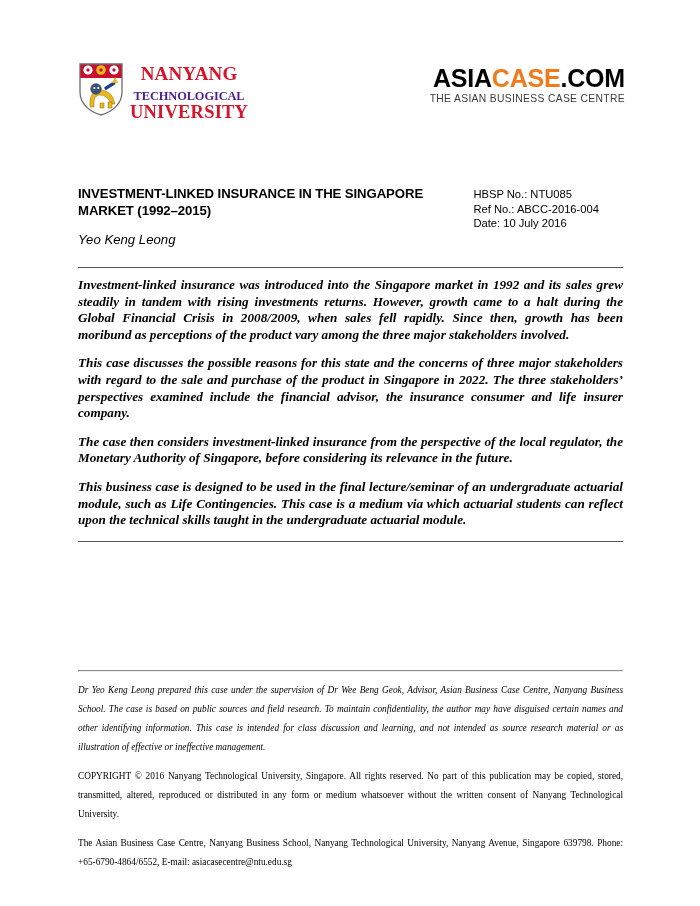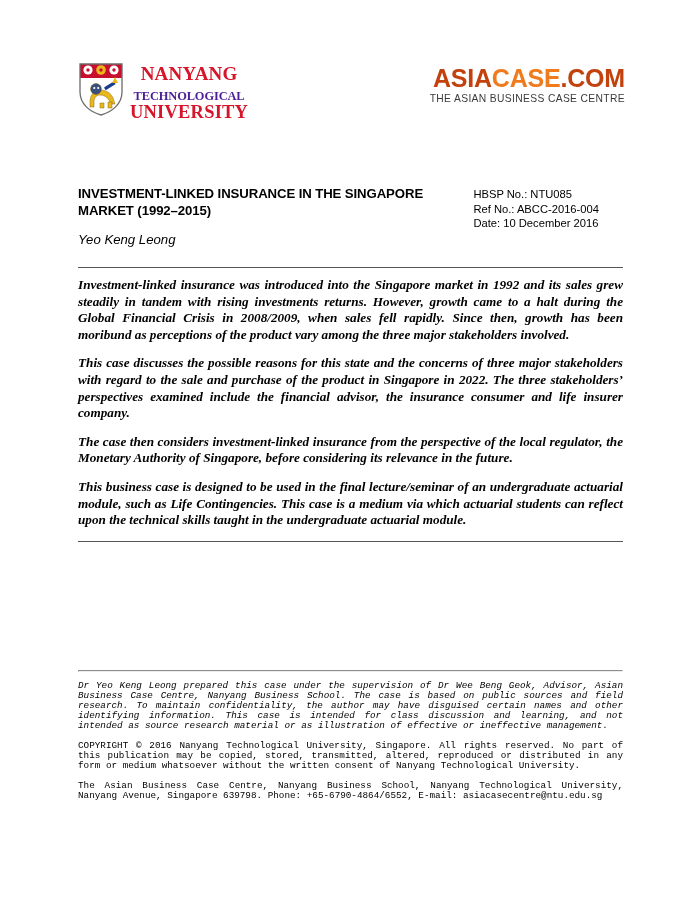--- a/index.html
+++ b/index.html
@@ -101,21 +101,21 @@
     text-align: right;
   }
   .ac-main {
     font-family: "Liberation Sans", sans-serif;
     font-weight: bold;
     font-size: 25px;
     letter-spacing: -0.2px;
     line-height: 1;
     white-space: nowrap;
   }
-  .ac-green { color: #c2410c; }
+  .ac-green { color: #000000; }
   .ac-orange { color: #F07B1D; }
   .ac-sub {
     font-family: "Liberation Sans", sans-serif;
     font-size: 10.3px;
     letter-spacing: 0.35px;
     color: #3A3A3A;
     margin-top: 2px;
     white-space: nowrap;
   }
 
@@ -182,23 +182,23 @@
 
   
   .footer {
     position: absolute;
     left: 78px;
     top: 670px;
     width: 545px;
   }
   .footer p {
     margin: 0 0 10px 0;
-    font-family: Liberation Mono, monospace;
+    font-family: Liberation Serif, serif;
     font-size: 9.3px;
-    line-height: 10px;
+    line-height: 19px;
     text-align: justify;
   }
   .footer p.ital { font-style: italic; }
   .footer p:last-child { margin-bottom: 4px; }
   .footer .spacer-top { padding-top: 9px; }
 </style>
 </head>
 <body>
 
 <div class="page">
@@ -261,21 +261,21 @@
       </div>
     </div>
 
     <div class="title-block">
       <h1 class="doc-title">INVESTMENT-LINKED INSURANCE IN THE SINGAPORE MARKET (1992–2015)</h1>
       <p class="doc-author">Yeo Keng Leong</p>
 
       <div class="refbox">
         <div>HBSP No.: NTU085</div>
         <div>Ref No.: ABCC-2016-004</div>
-        <div>Date: 10 December 2016</div>
+        <div>Date: 10 July 2016</div>
       </div>
     </div>
 
     <hr class="rule rule-top">
 
     <div class="abstract">
       <p>Investment-linked insurance was introduced into the Singapore market in 1992 and its sales grew steadily in tandem with rising investments returns. However, growth came to a halt during the Global Financial Crisis in 2008/2009, when sales fell rapidly. Since then, growth has been moribund as perceptions of the product vary among the three major stakeholders involved.</p>
       <p>This case discusses the possible reasons for this state and the concerns of three major stakeholders with regard to the sale and purchase of the product in Singapore in 2022. The three stakeholders’ perspectives examined include the financial advisor, the insurance consumer and life insurer company.</p>
       <p>The case then considers investment-linked insurance from the perspective of the local regulator, the Monetary Authority of Singapore, before considering its relevance in the future.</p>
       <p>This business case is designed to be used in the final lecture/seminar of an undergraduate actuarial module, such as Life Contingencies. This case is a medium via which actuarial students can reflect upon the technical skills taught in the undergraduate actuarial module.</p>

